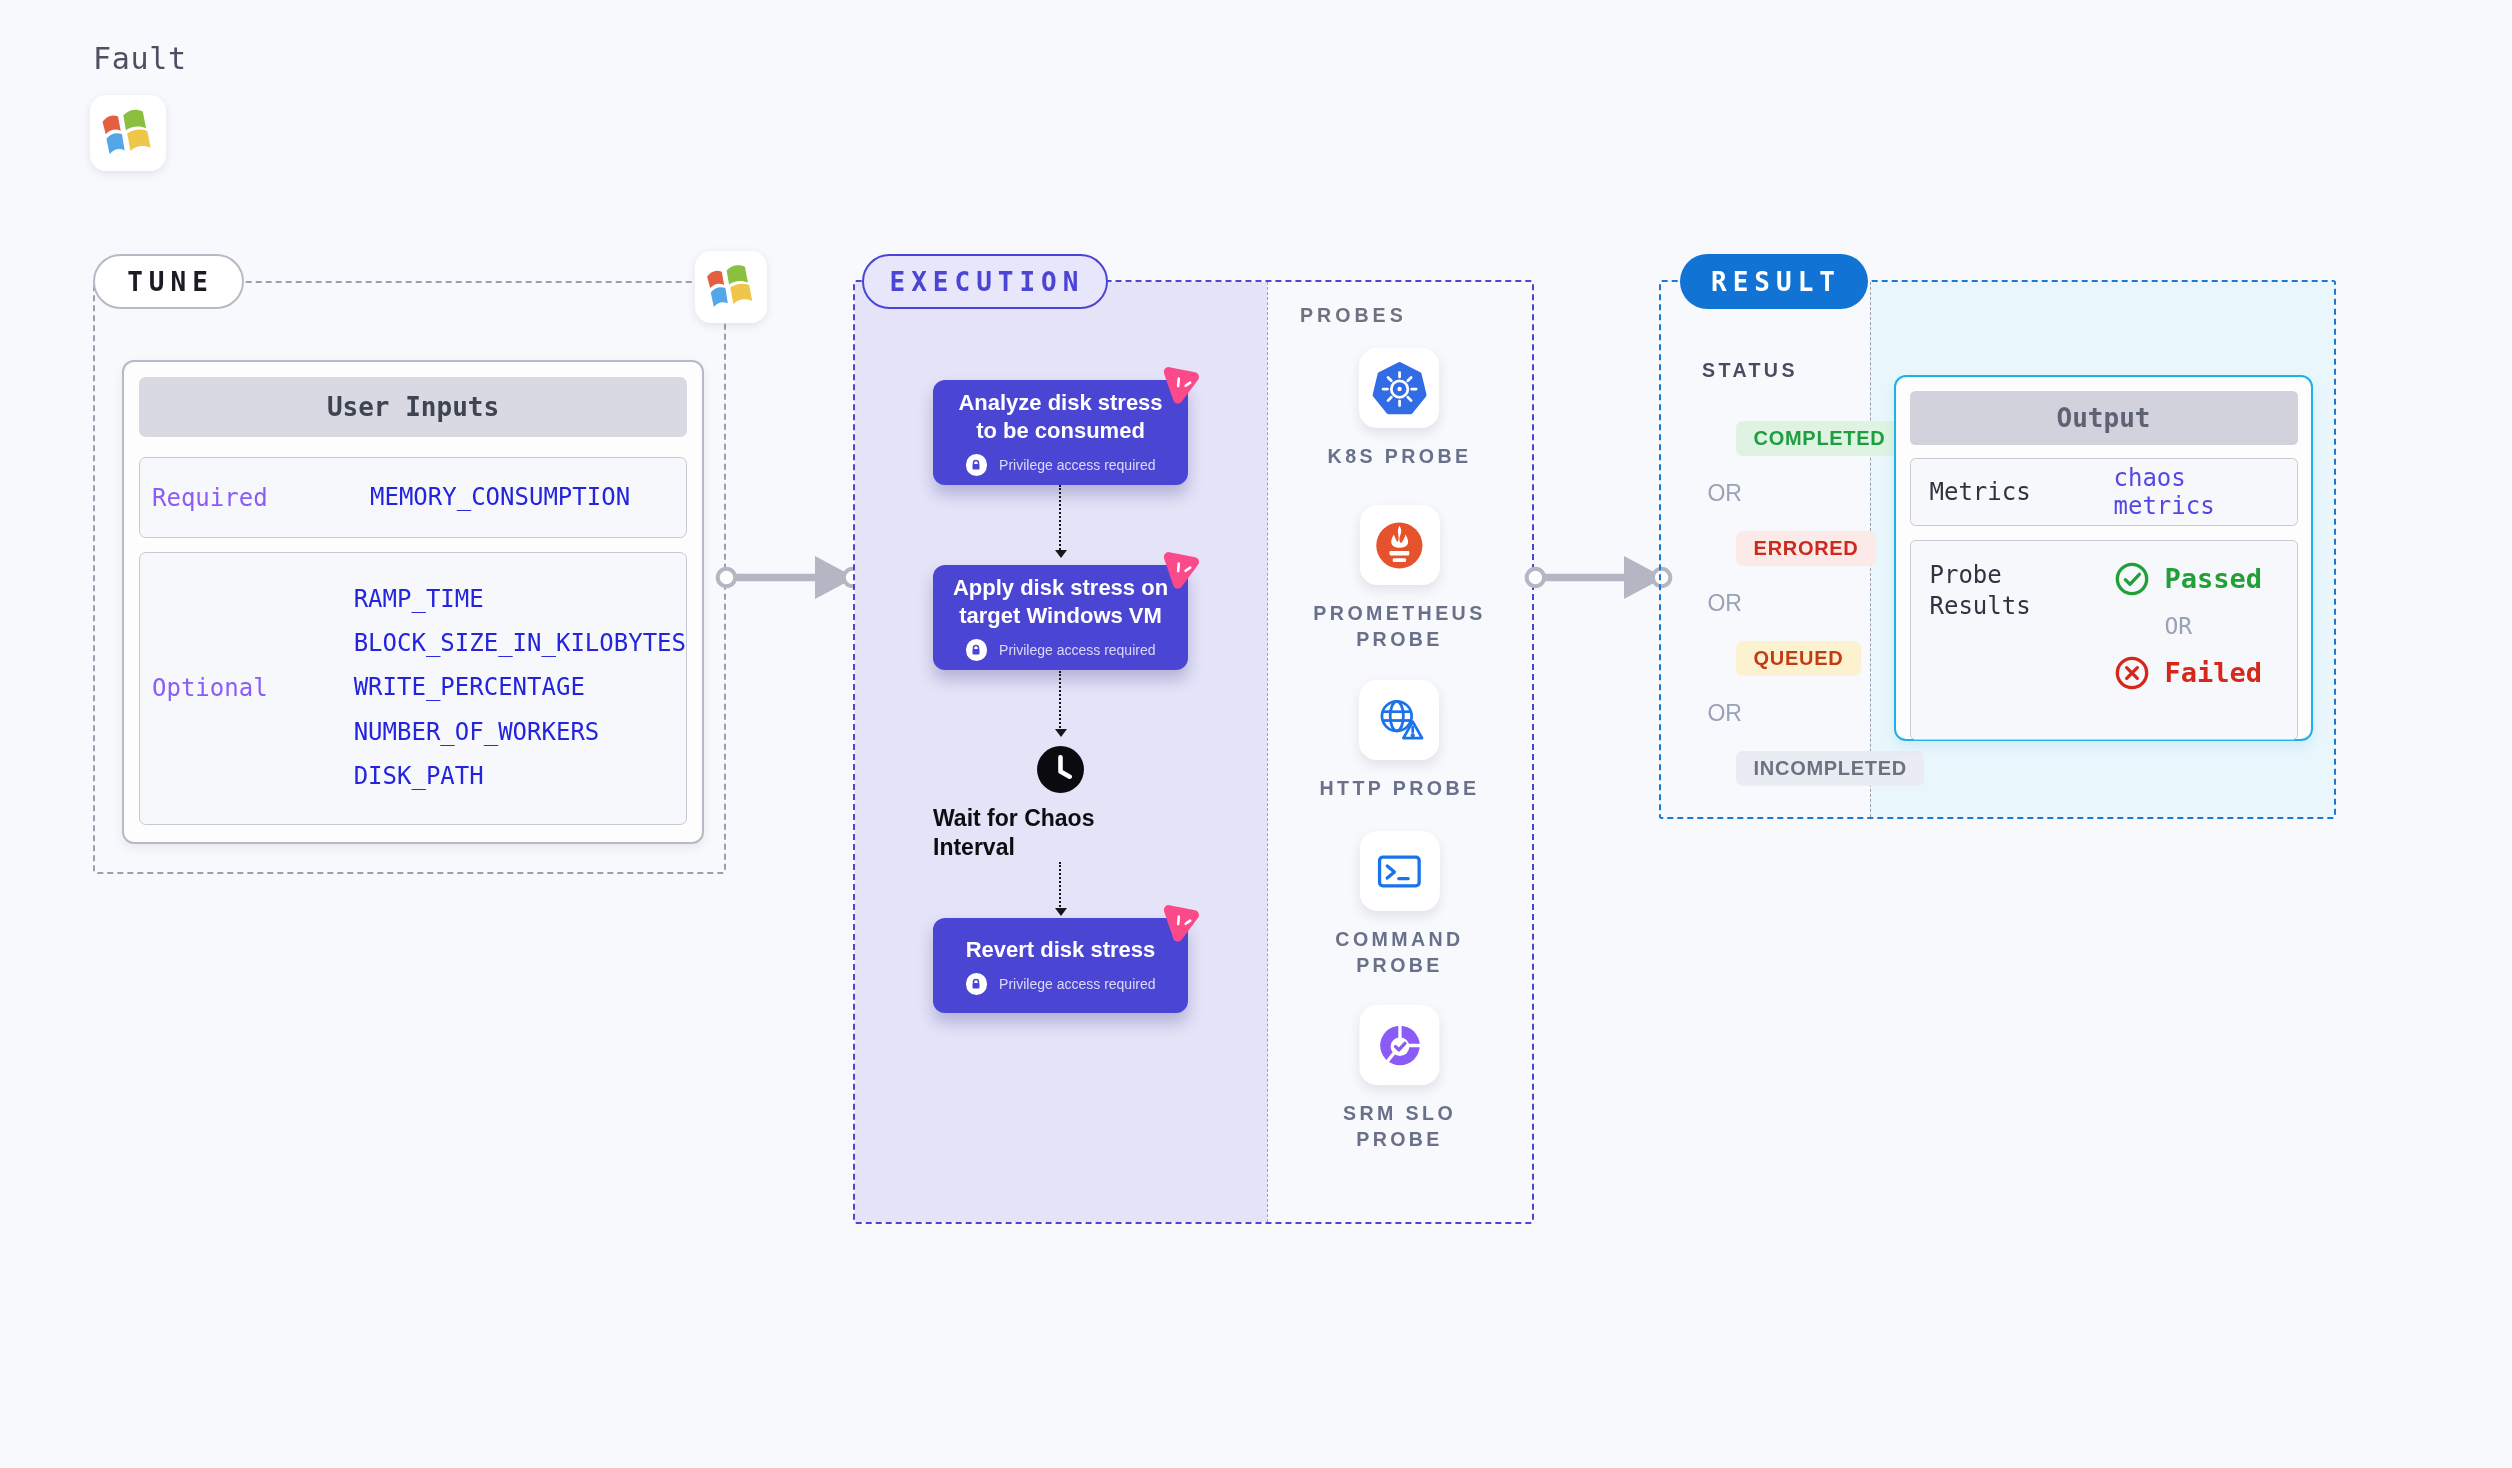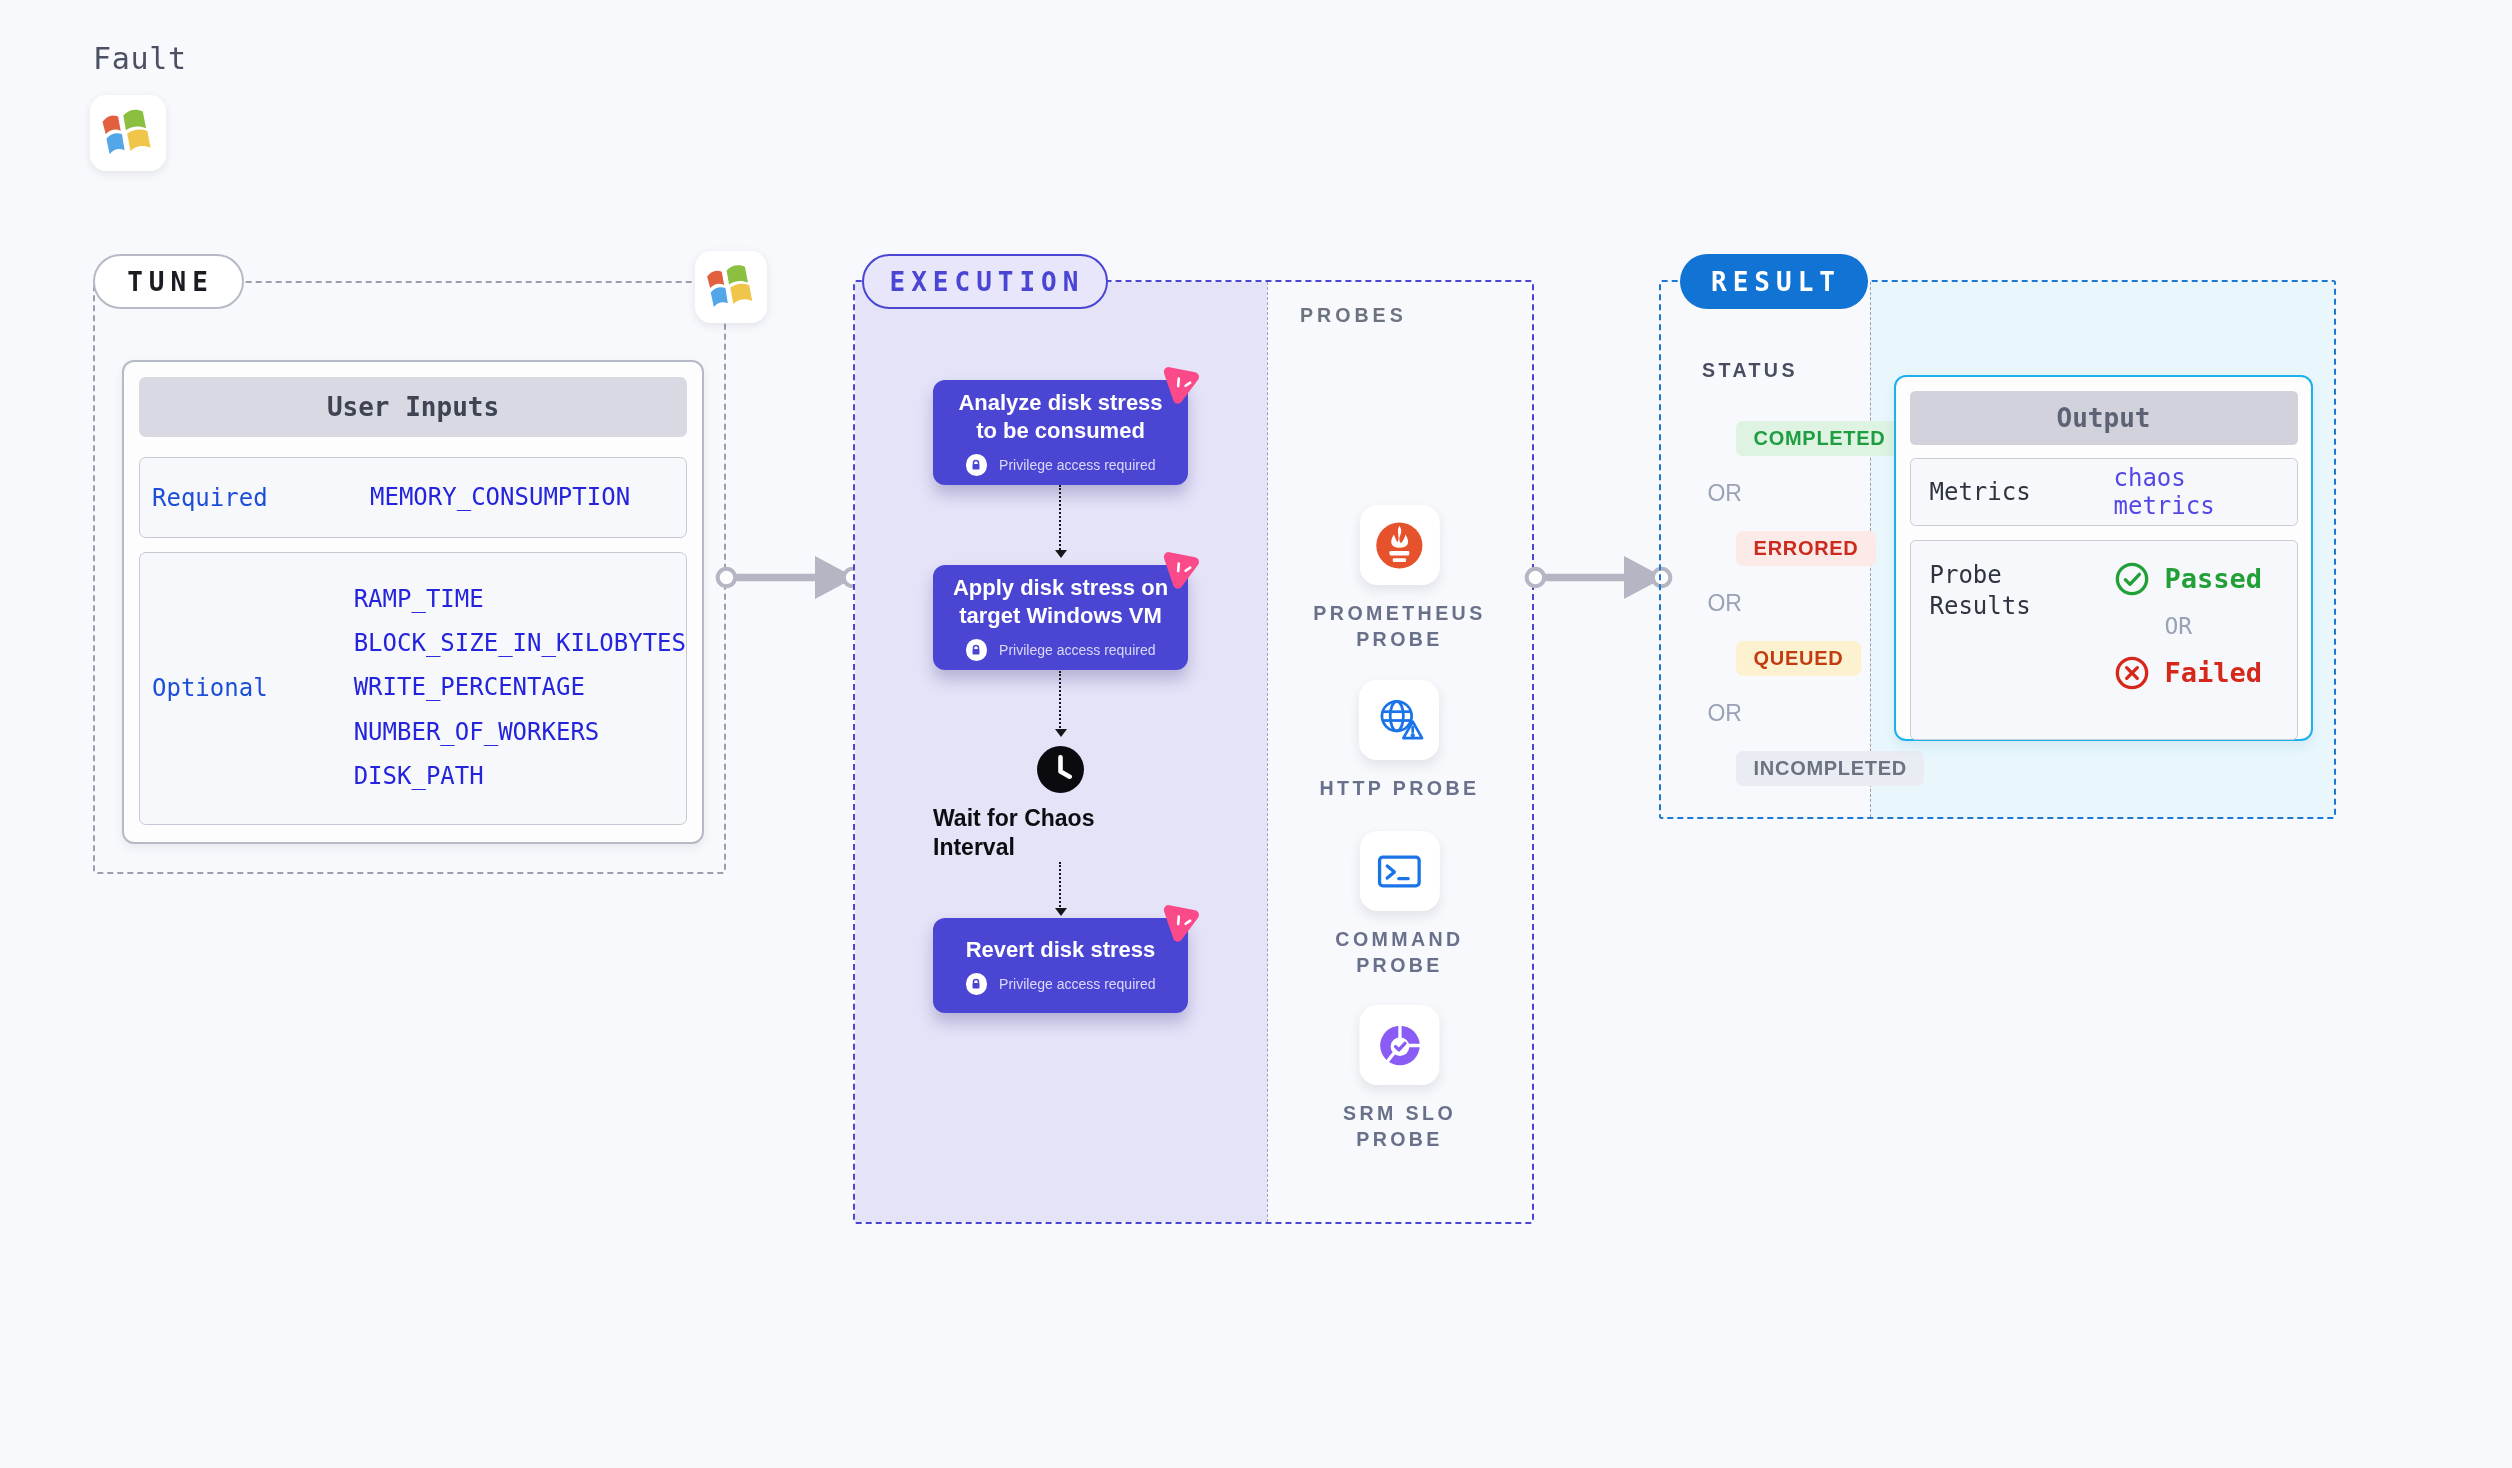--- a/index.html
+++ b/index.html
@@ -41,21 +41,21 @@
 
   
   .ui-card{position:absolute;left:122px;top:360px;width:582px;height:484px;background:#fdfdfe;
            border:2px solid #b6bac6;border-radius:12px;box-sizing:border-box;padding:15px;
            box-shadow:0 4px 9.5px rgba(40,50,90,.08);}
   .ui-header{height:60px;background:#d9d9e3;border-radius:6.8px;display:flex;align-items:center;justify-content:center;
              font-size:26px;color:#3f4453;font-weight:600;}
   .ui-row{border:1.4px solid #c6c9d4;border-radius:6.8px;background:#f7f8fb;display:flex;box-sizing:border-box;}
   .ui-row-required{height:81px;margin-top:20px;align-items:center;}
   .ui-row-optional{height:273px;margin-top:13.5px;align-items:center;}
-  .ui-label{width:230px;padding-left:12px;font-size:24px;color:#1d4ed8;box-sizing:border-box;}
+  .ui-label{width:230px;padding-left:12px;font-size:24px;color:#8b5cf6;box-sizing:border-box;}
   .ui-values{display:flex;flex-direction:column;justify-content:space-around;height:82%;}
   .ui-value{font-size:24px;color:#2424dd;line-height:27px;}
 
   
   .arrow{position:absolute;}
 
   
   .step-box{position:absolute;left:78px;width:255px;background:#4b45d3;border-radius:12px;
             display:flex;flex-direction:column;align-items:center;justify-content:center;
             box-shadow:0 9.5px 15px rgba(45,40,120,.25);}
@@ -253,20 +253,42 @@
             </svg>
           </span>
           <span class="priv-text">Privilege access required</span>
         </div>
       </div>
     </div>
 
     <div class="probes-col">
       <div class="probes-label">PROBES</div>
 
+      <div class="probe-item" style="top:66px;">
+        <div class="probe-tile">
+          <svg width="55" height="55" viewBox="0 0 100 100">
+            <polygon points="50,6 86,24 95,62 70,93 30,93 5,62 14,24" fill="#326ce5" stroke="#326ce5" stroke-width="8" stroke-linejoin="round"></polygon>
+            <circle cx="50" cy="51" r="15" fill="none" stroke="#ffffff" stroke-width="5"></circle>
+            <circle cx="50" cy="51" r="4" fill="#ffffff"></circle>
+            <g stroke="#ffffff" stroke-width="5" stroke-linecap="round">
+              <line x1="50" y1="29" x2="50" y2="21"></line>
+              <line x1="50" y1="73" x2="50" y2="81"></line>
+              <line x1="28" y1="51" x2="20" y2="51"></line>
+              <line x1="72" y1="51" x2="80" y2="51"></line>
+              <line x1="35" y1="36" x2="29" y2="30"></line>
+              <line x1="65" y1="36" x2="71" y2="30"></line>
+              <line x1="35" y1="66" x2="29" y2="72"></line>
+              <line x1="65" y1="66" x2="71" y2="72"></line>
+            </g>
+          </svg>
+        </div>
+        <div class="probe-name">
+          <span>K8S PROBE</span>
+        </div>
+      </div>
 
       <div class="probe-item" style="top:223px;">
         <div class="probe-tile">
           <svg width="55" height="55" viewBox="0 0 100 100">
             <circle cx="50" cy="50" r="42" fill="#e6522c"></circle>
             <path d="M50,14 C60,28 44,34 53,46 C58,40 60,35 61,30 C70,44 67,54 50,54 C35,54 31,44 40,30 C43,38 45,41 46,44 C53,36 43,26 50,14 Z" fill="#ffffff"></path>
             <rect x="32" y="60" width="36" height="8" rx="2" fill="#ffffff"></rect>
             <rect x="38" y="73" width="24" height="7" rx="2" fill="#ffffff"></rect>
           </svg>
         </div>

